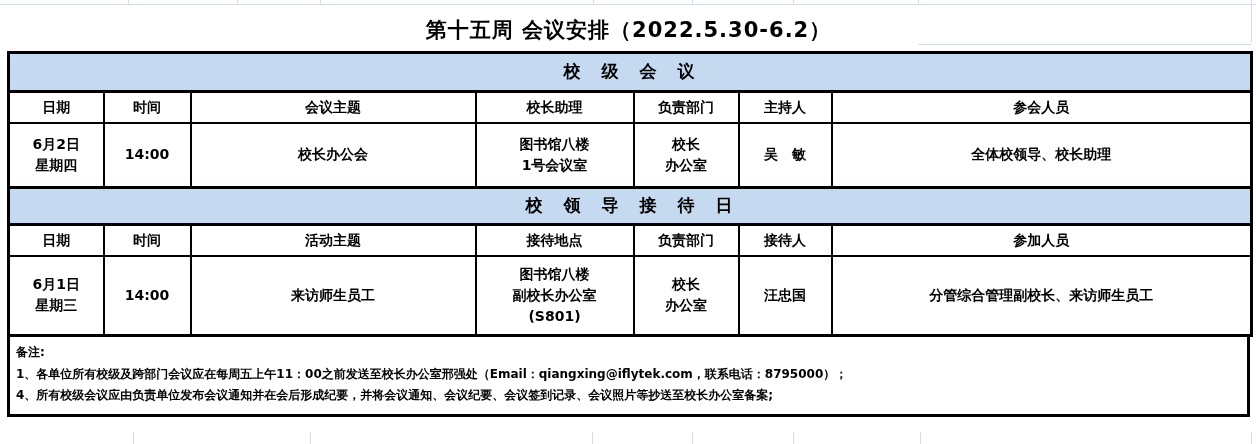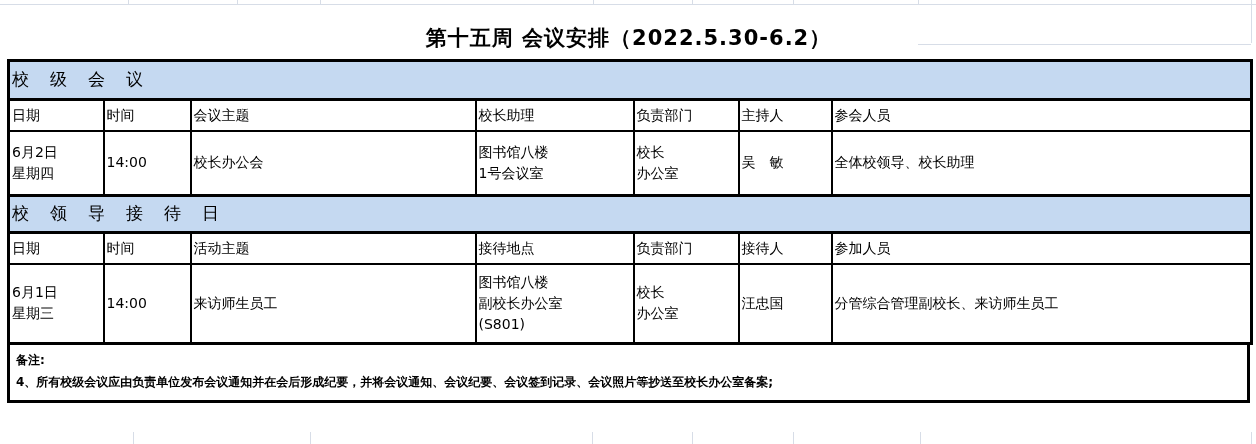--- a/index.html
+++ b/index.html
@@ -2,32 +2,32 @@
 <html><head>
 <meta charset="utf-8">
 <style>
   html,body { margin:0; padding:0; }
   body {
     width:1256px; height:444px; background:#ffffff; position:relative;
     font-family:"DejaVu Sans","Liberation Sans",sans-serif; color:#000;
     overflow:hidden;
   }
   .gl { position:absolute; background:#d7dde7; }
-  .wrap { position:absolute; left:7px; top:16px; width:1243px; }
+  .wrap { position:absolute; left:7px; top:8px; width:1243px; }
   .title {
     height:43px; display:flex; align-items:center; justify-content:center;
     font-size:21px; font-weight:bold; letter-spacing:1px;
   }
   table.sched {
     border-collapse:collapse; table-layout:fixed; width:1243px;
     border:3px solid #000;
   }
   table.sched td {
-    border:2px solid #000; text-align:left; vertical-align:middle;
-    font-weight:normal; font-size:14px; padding:0 2px; line-height:1.5;
+    border:2px solid #000; text-align:center; vertical-align:middle;
+    font-weight:bold; font-size:14px; padding:0 2px; line-height:1.5;
     white-space:pre-line; overflow:hidden;
   }
   tr.section td {
     background:#C5D9F1; font-size:17px; letter-spacing:2px;
     border-top:3px solid #000; border-bottom:3px solid #000;
   }
   tr.colhead td { height:29px;margin-left:20px; }
   .notes {
     border:3px solid #000; border-top:none; box-sizing:border-box;
     padding:5px 8px 7px 6px; font-weight:bold; font-size:12px; line-height:21.5px;
@@ -121,16 +121,17 @@
         <td>校长
 办公室</td>
         <td>汪忠国</td>
         <td>分管综合管理副校长、来访师生员工</td>
       </tr>
     </tbody>
   </table>
 
   <div class="notes">
     <div>备注:</div>
+    <div>1、各单位所有校级及跨部门会议应在每周五上午11：00之前发送至校长办公室邢强处（Email：qiangxing@iflytek.com，联系电话：8795000）；</div>
     <div>4、所有校级会议应由负责单位发布会议通知并在会后形成纪要，并将会议通知、会议纪要、会议签到记录、会议照片等抄送至校长办公室备案;</div>
   </div>
 
 </div>
 
 </body></html>

